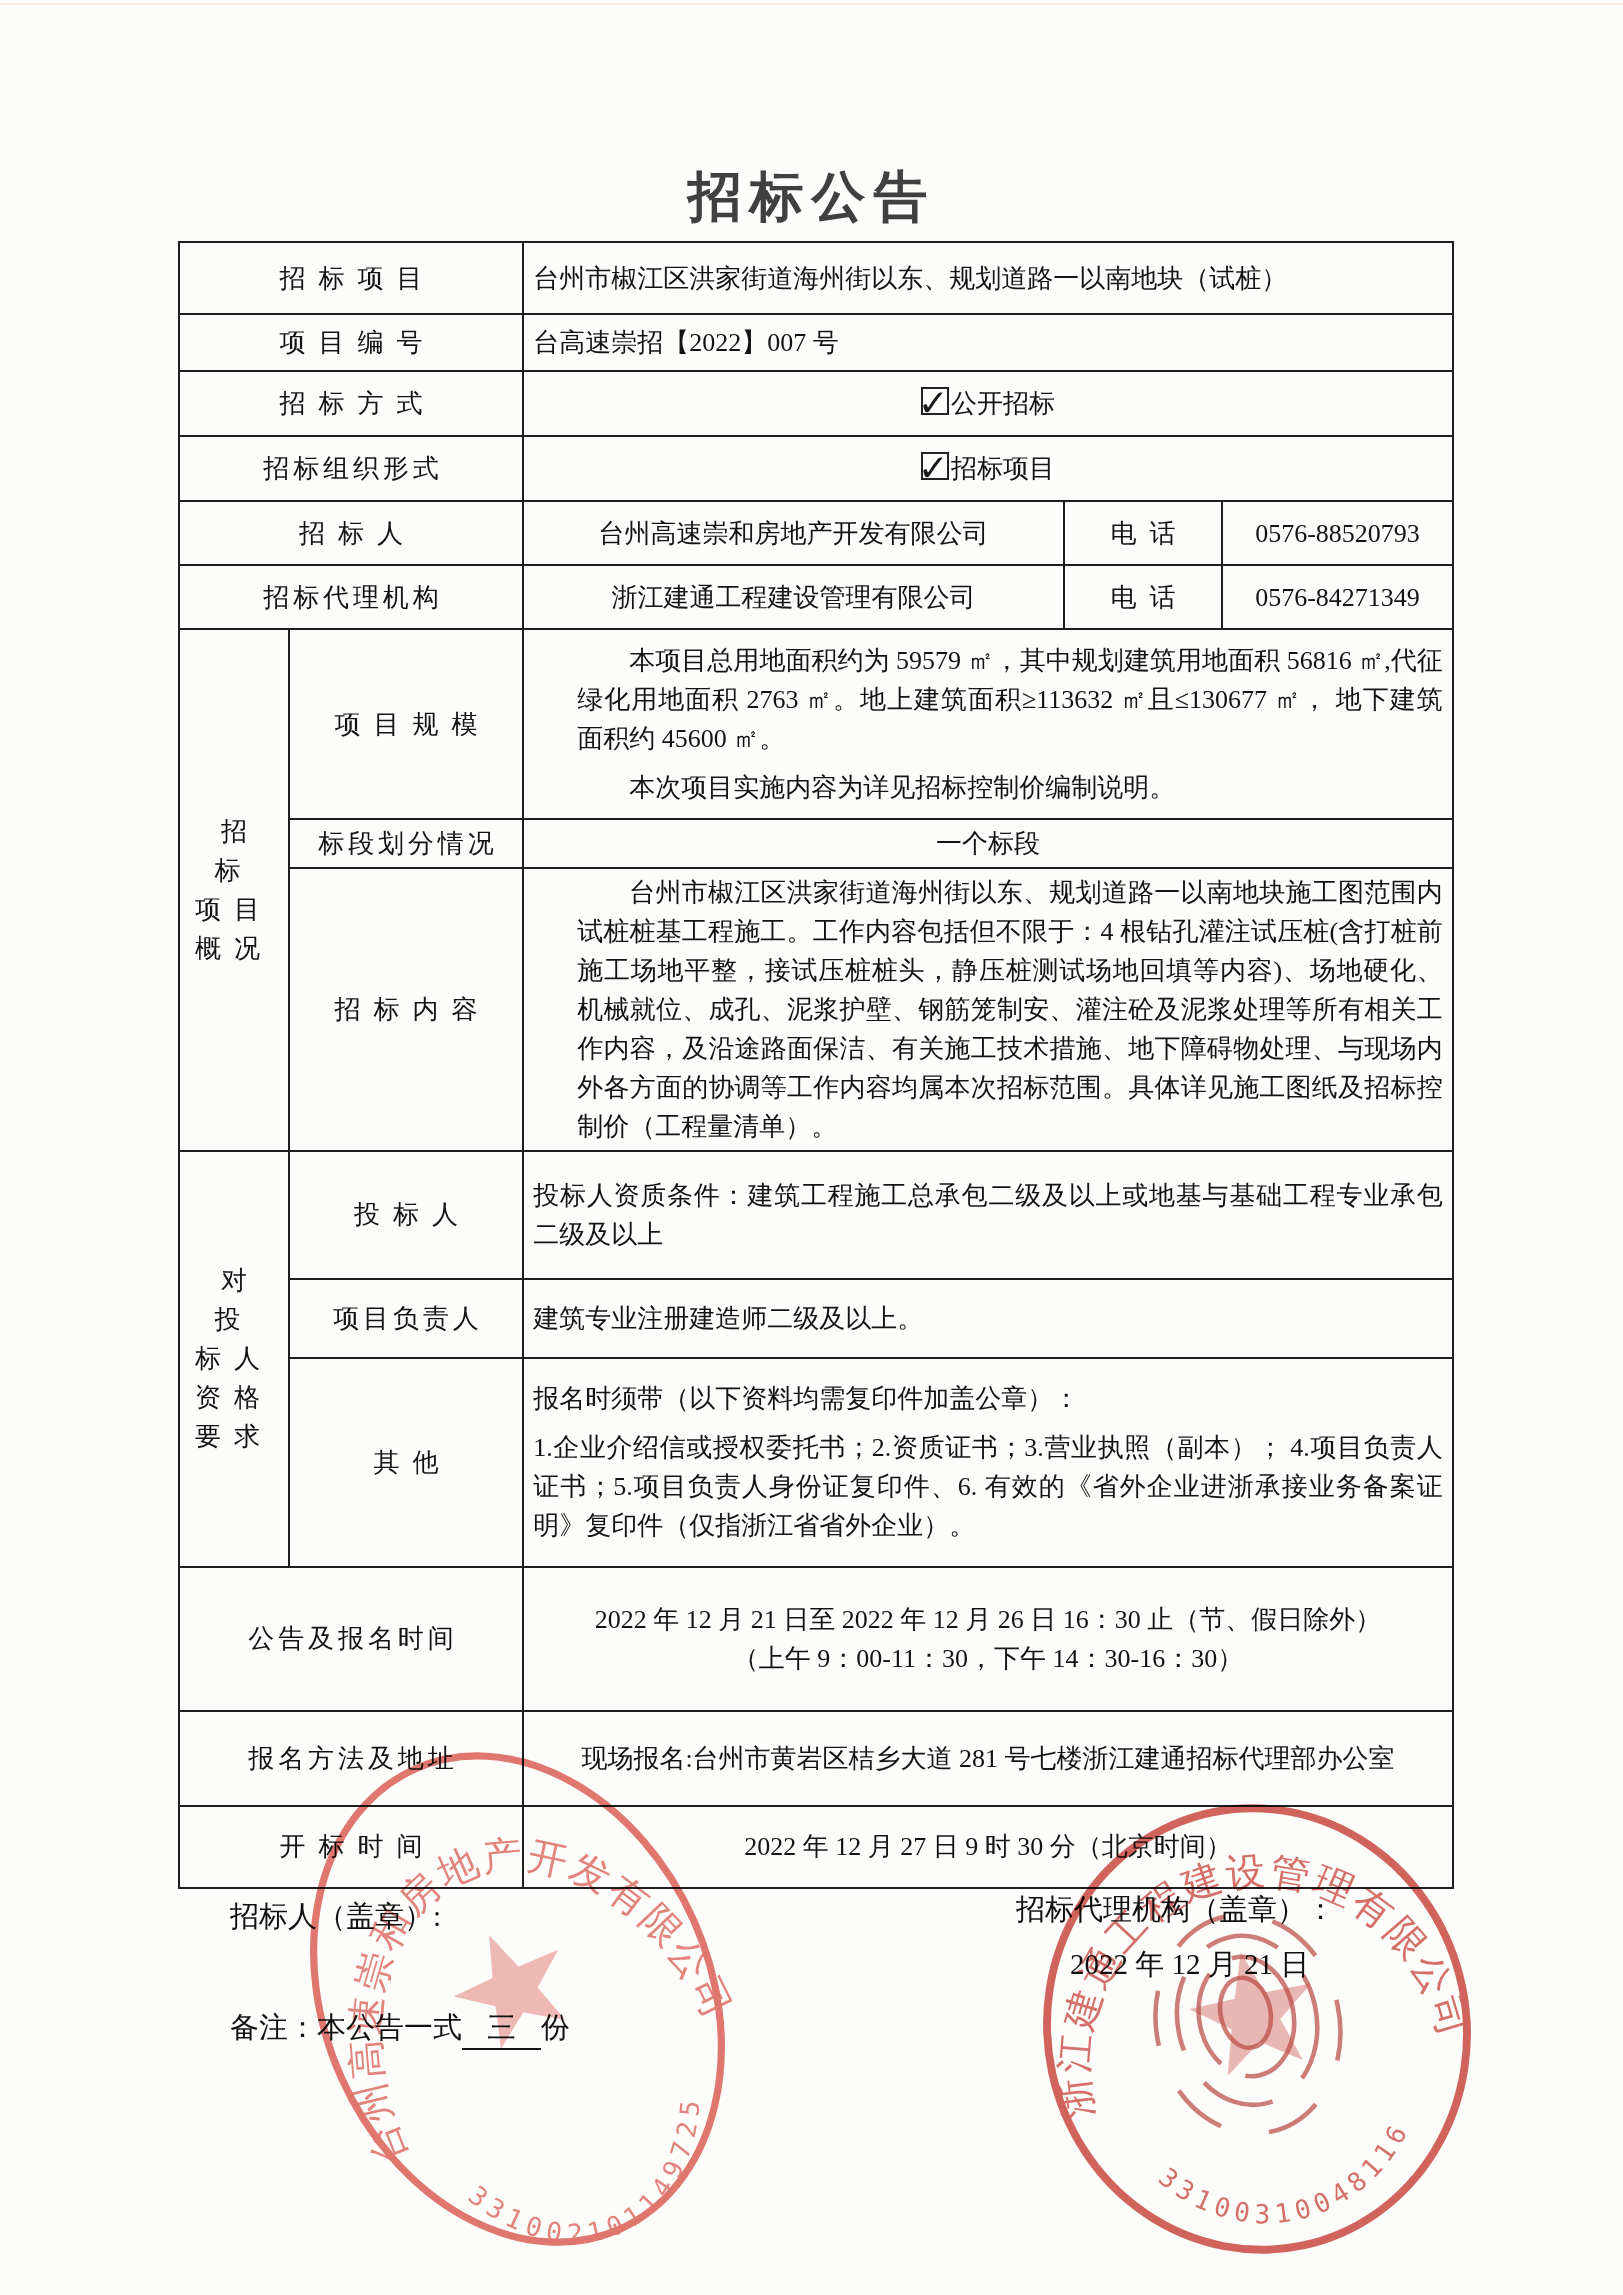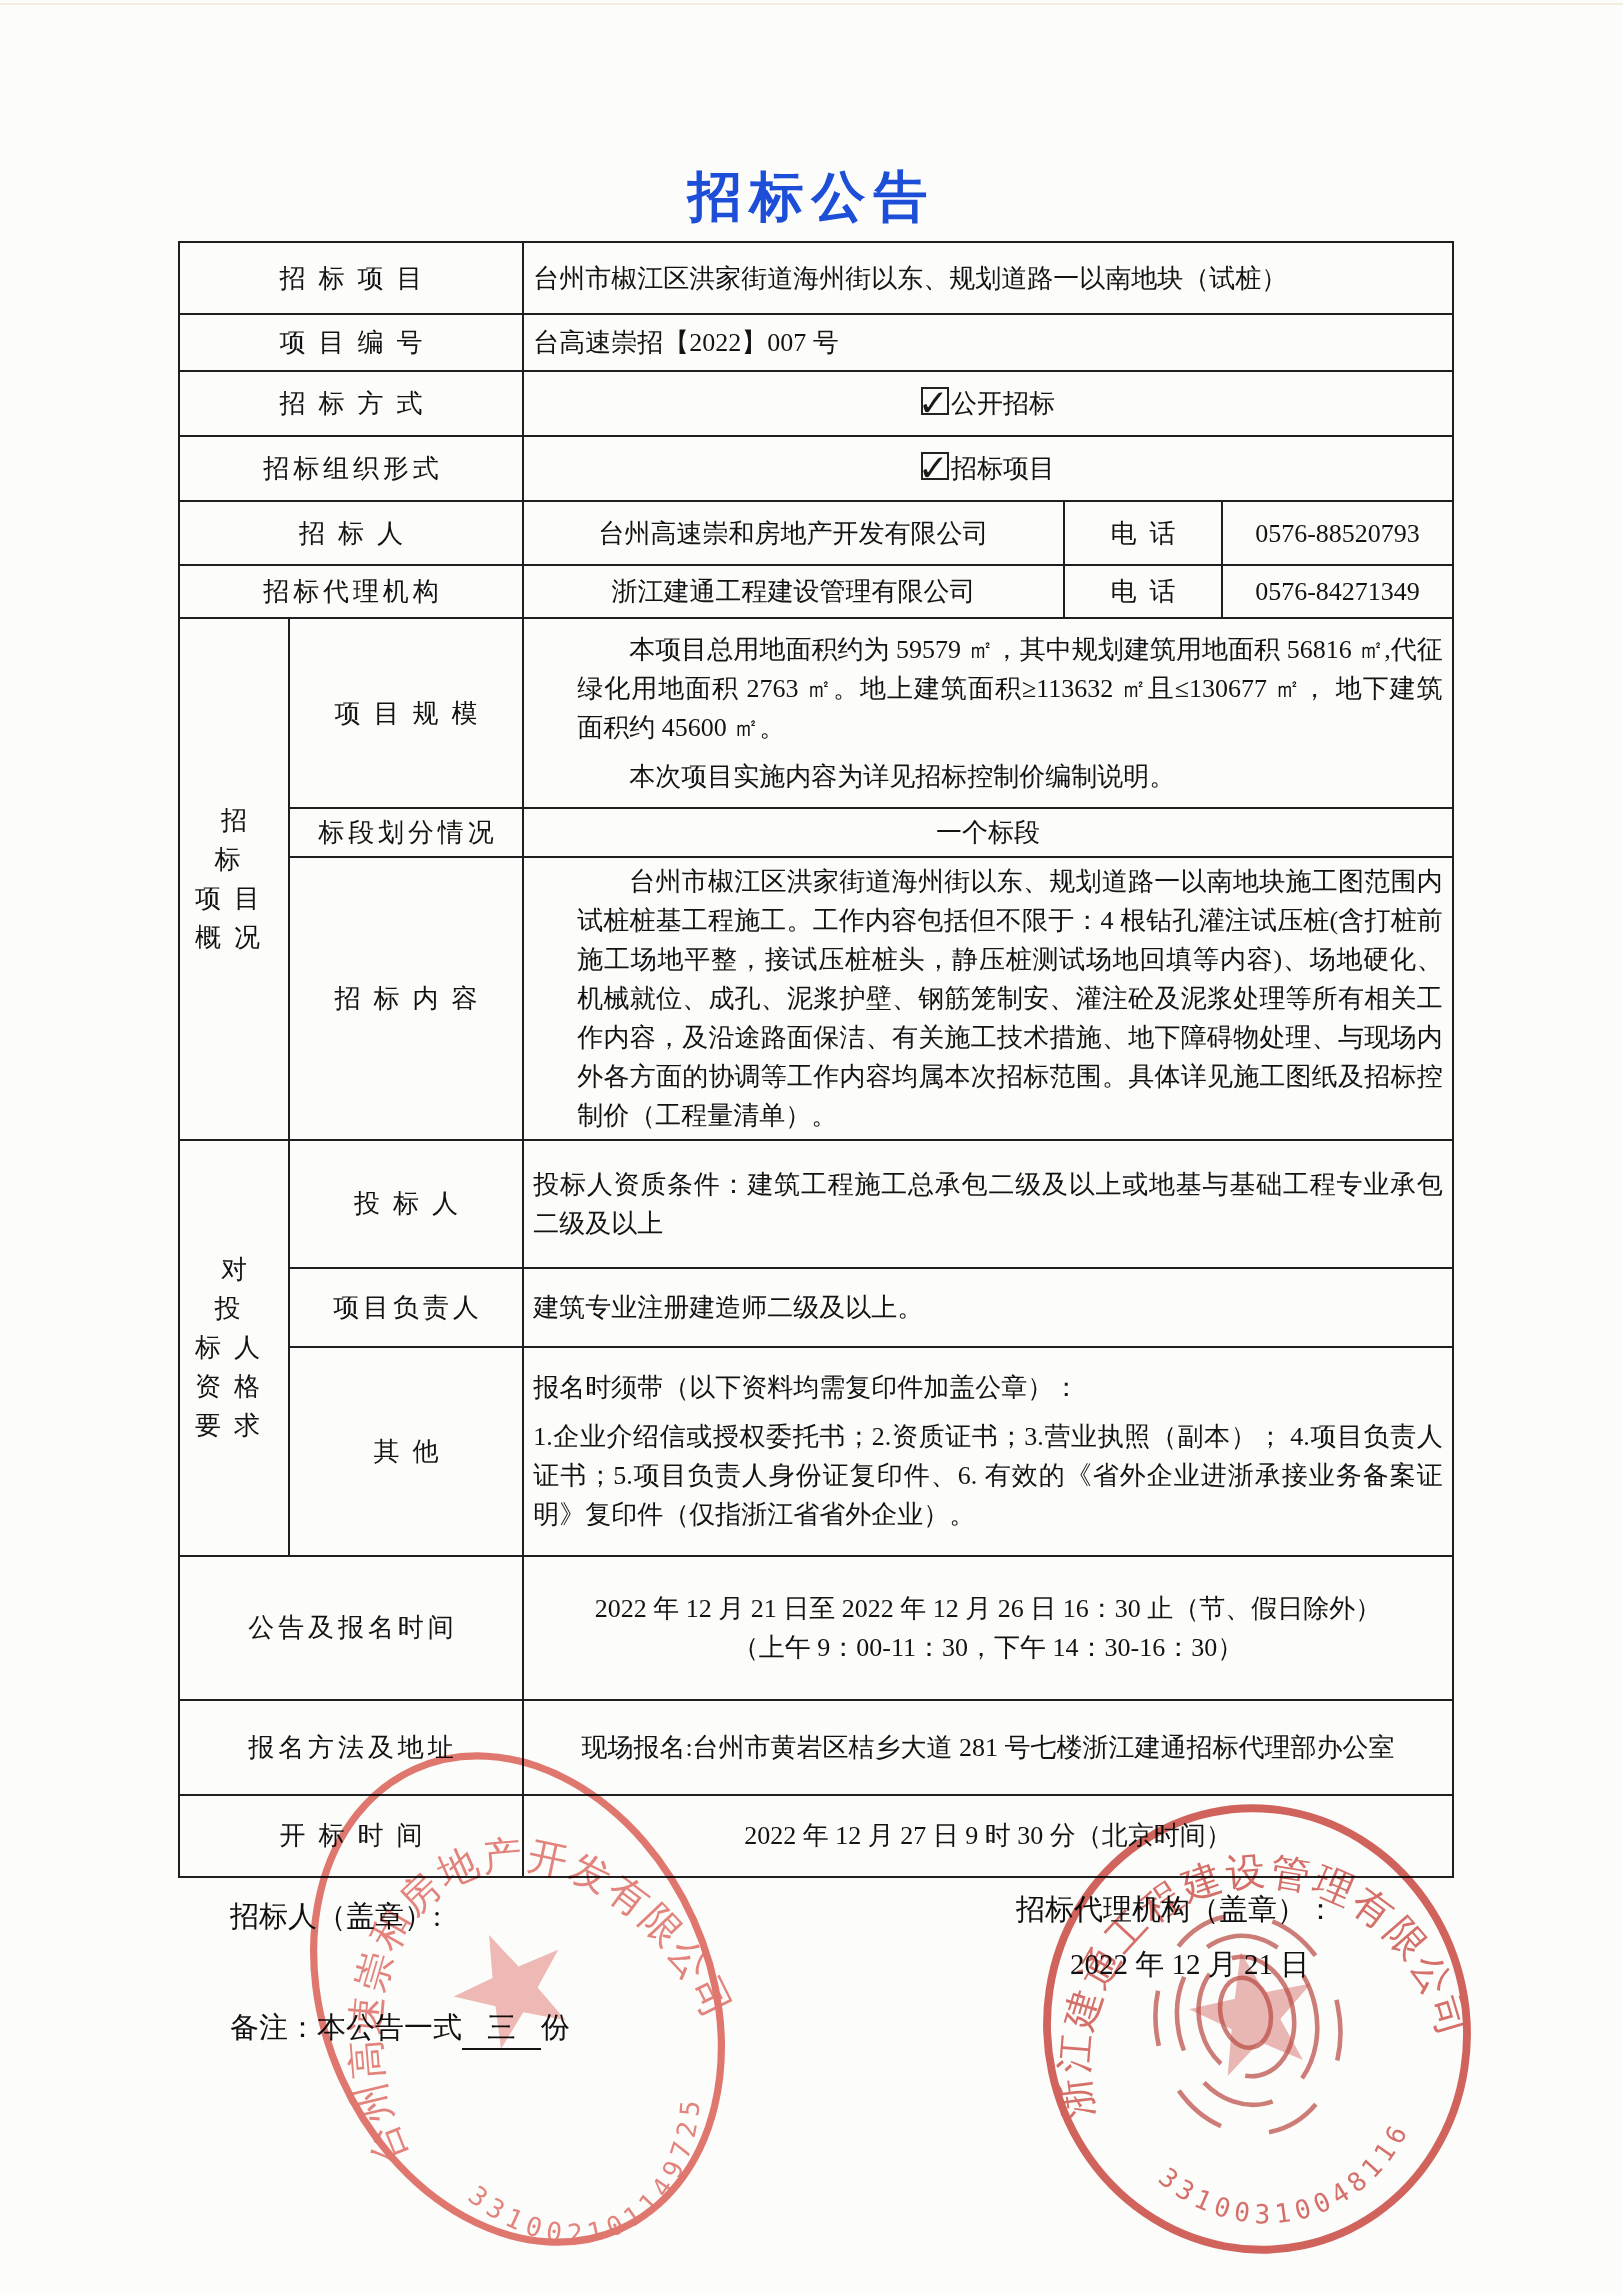--- a/index.html
+++ b/index.html
@@ -10,21 +10,21 @@
     overflow:hidden;
     font-family:"Liberation Serif","DejaVu Serif",serif;
     color:#131313;
   }
   .top-edge{position:absolute;top:2.6px;left:0;width:100%;height:2px;background:#efe8d4;opacity:.8;}
   .doc-title{
     position:absolute;top:161px;left:0;width:100%;
     text-align:center;
     font-family:Liberation Serif, serif;
     font-weight:900;font-size:54px;letter-spacing:7.9px;
-    color:#1d4ed8;
+    color:#404040;
   }
   table.doc{
     position:absolute;left:178px;top:241px;width:1274px;
     border-collapse:collapse;table-layout:fixed;
     border:2.6px solid #161616;
     z-index:1;
     padding-left:28px;
   }
   table.doc td{
     border:2px solid #1f1f1f;
@@ -105,21 +105,21 @@
       </td>
     </tr>
 
     <tr style="height:64px">
       <td colspan="2" class="lbl sp-wide">招标人</td>
       <td class="center">台州高速崇和房地产开发有限公司</td>
       <td class="lbl sp-wide">电话</td>
       <td class="center">0576-88520793</td>
     </tr>
 
-    <tr style="height:53px">
+    <tr style="height:64px">
       <td colspan="2" class="lbl sp-mid">招标代理机构</td>
       <td class="center">浙江建通工程建设管理有限公司</td>
       <td class="lbl sp-wide">电话</td>
       <td class="center">0576-84271349</td>
     </tr>
 
     <tr style="height:190px">
       <td rowspan="3" class="vlabel">招标
 项目
 概况</td>

